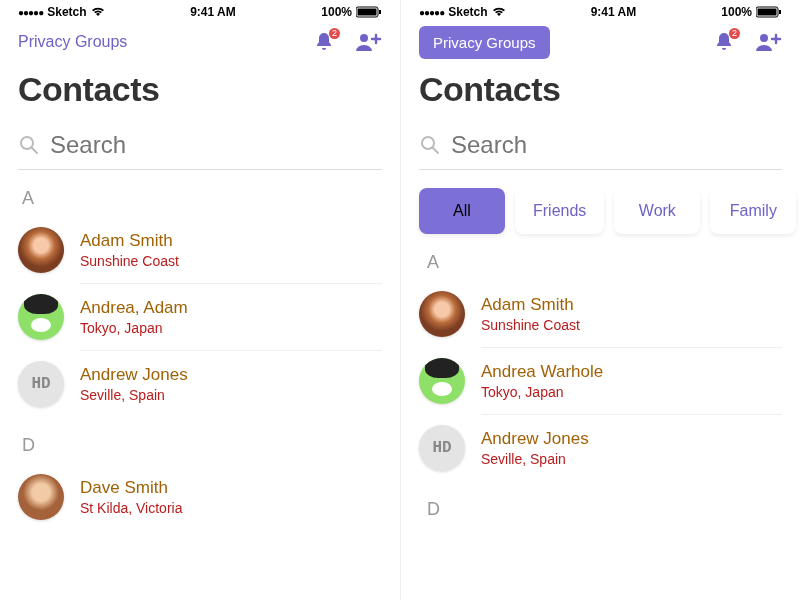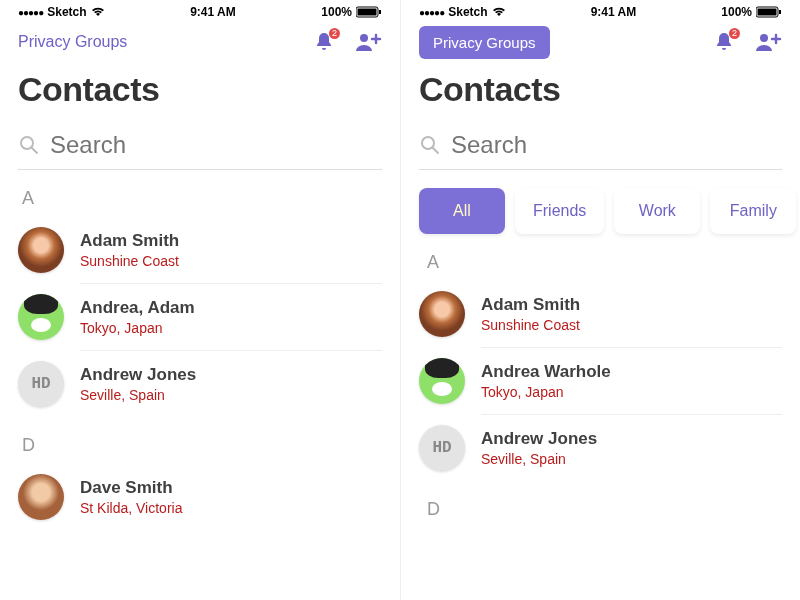--- a/index.html
+++ b/index.html
@@ -22,25 +22,25 @@
   .row { display: flex; align-items: center; gap: 16px; padding: 10px 0; }
   .row-divider { border-top: 1px solid #eee; margin-left: 62px; }
   .avatar { width: 46px; height: 46px; border-radius: 50%; flex-shrink: 0; box-shadow: 0 1px 3px rgba(0,0,0,0.15); }
   .avatar.av1 { background: radial-gradient(circle at 50% 40%, #f8c9a8 20%, #b86b3a 38%, #7b3e22 60%), #c97; }
   .avatar.av2 { background: #8fe069; position: relative; overflow: hidden; }
   .avatar.av2::before { content:""; position:absolute; top:-2px; left:6px; width:34px; height:22px; background:#222; border-radius: 4px 4px 40% 40%; }
   .avatar.av2::after { content:""; position:absolute; bottom:8px; left:13px; width:20px; height:14px; background:#fff; border-radius: 50%; }
   .avatar.av3 { background: #e4e4e4; display:flex; align-items:center; justify-content:center; color:#888; font-size:16px; font-weight:600;font-family:Liberation Mono, monospace; }
   .avatar.av4 { background: radial-gradient(circle at 50% 40%, #f2cba6 24%, #a5623a 50%), #d8b088; }
   .row-text { display:flex; flex-direction:column; }
-  .name { font-size: 17px; font-weight: 700; color: #404040; }
+  .name { font-size: 17px; font-weight: 400; color: #a16207; }
   .sub { font-size: 14px; color: #b91c1c; margin-top: 2px; }
   .tabs { display: flex; gap: 10px; margin: 18px -18px 6px -18px; padding: 0 6px 0 18px; }
   .tab { flex: 0 0 auto; min-width: 86px; text-align: center; padding: 14px 18px; border-radius: 8px; font-size: 16px; font-weight: 500; box-shadow: 0 2px 4px rgba(0,0,0,0.08); }
-  .tab.active { background: #7c6fd6; color: #fef9c3; }
+  .tab.active { background: #7c6fd6; color: #000000; }
   .tab.inactive { background: #fff; color: #6f62c6; }
   .pane2-content { margin: 0 -18px; padding: 0 18px; }
   .pane2-content .section-header { margin-left: 8px; }
   svg { display: block; }
 </style>
 </head>
 <body>
 
 <div class="pane">
   <div class="statusbar">

